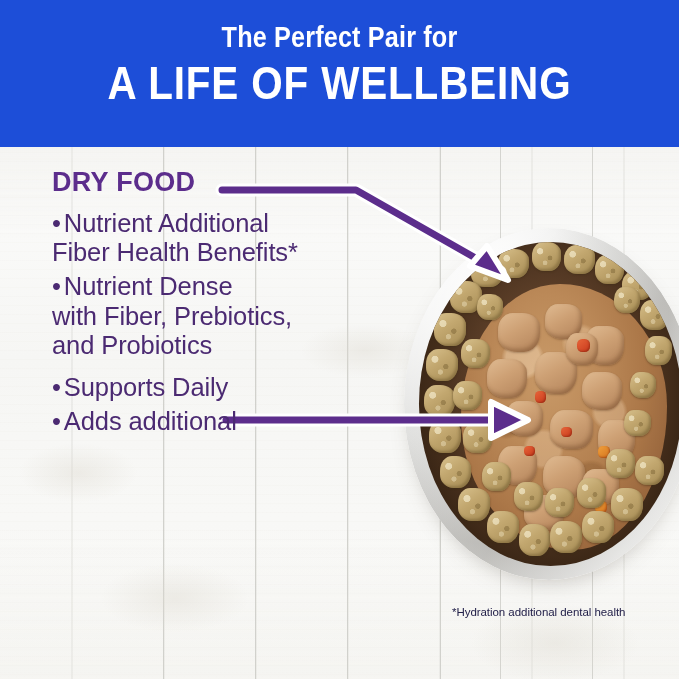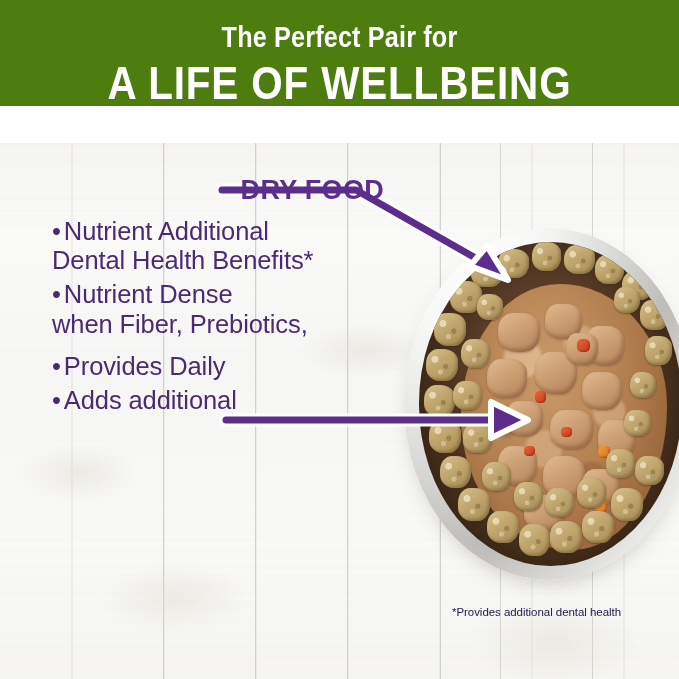--- a/index.html
+++ b/index.html
@@ -46,22 +46,22 @@
   .grain-smudge {
     position: absolute;
     border-radius: 50%;
     background: radial-gradient(ellipse at center, rgba(220,216,206,0.40) 0%, rgba(220,216,206,0) 70%);
   }
 
   
   .header-band {
     position: absolute;
     left: 0; top: 0;
-    width: 679px; height: 106px;
-    background: #4d7c0f;
+    width: 679px; height: 147px;
+    background: #1d4ed8;
     overflow: hidden;
   }
   .header-band .band-inner {
     position: absolute;
     left: 0; right: 0; top: 0;
     text-align: center;
     color: #ffffff;
   }
   .header-eyebrow {
     margin: 0;
@@ -181,27 +181,26 @@
   }
 
   
   .copy {
     position: absolute;
     left: 52px; top: 168px;
     width: 340px;
     color: #4b2a72;
   }
   .section-head {
-    margin: 8px;
+    margin: 0;
     font-size: 27px;
     font-weight: bold;
     letter-spacing: 0.3px;
     color: #5c2d8c;
     line-height: 1.05;
-    text-align: right;
   }
   .bullets { margin: 0; padding: 0; list-style: none; }
   .bullets li {
     margin: 0 0 5px 0;
     font-size: 25.5px;
     line-height: 1.14;
     color: #4b2a72;
     letter-spacing: -0.1px;
   }
   .bullets li .dot {
@@ -341,37 +340,38 @@
       <polygon points="528,420 491,402 491,438" fill="#5c2d8c" stroke="#ffffff" stroke-width="6" stroke-linejoin="round"></polygon>
     </g>
   </svg>
 
   <div class="copy">
 
     <h2 class="section-head">DRY FOOD</h2>
     <ul class="bullets dry-block">
       <li>
         <span class="dot">•</span><span>Nutrient Additional</span><br>
-        <span>Dental Health Benefits*</span>
+        <span>Fiber Health Benefits*</span>
       </li>
       <li>
         <span class="dot">•</span><span>Nutrient Dense</span><br>
-        <span>when Fiber, Prebiotics,</span><br>
+        <span>with Fiber, Prebiotics,</span><br>
+        <span>and Probiotics</span>
       </li>
     </ul>
 
     <ul class="bullets wet-block">
       <li>
-        <span class="dot">•</span><span>Provides Daily</span><br>
+        <span class="dot">•</span><span>Supports Daily</span><br>
       </li>
       <li>
         <span class="dot">•</span><span>Adds additional</span><br>
         <br>
         <br>
       </li>
     </ul>
   </div>
 
   <div class="footnote">
-    <p>*Provides additional dental health</p>
+    <p>*Hydration additional dental health</p>
   </div>
 
 </div>
 
 </body></html>

